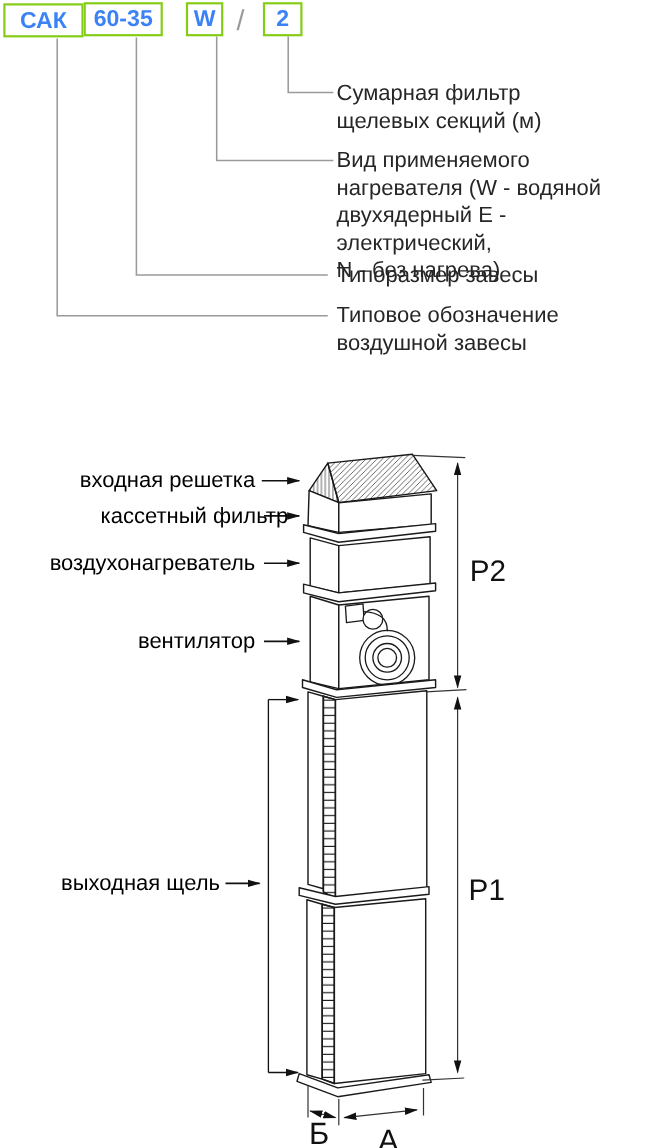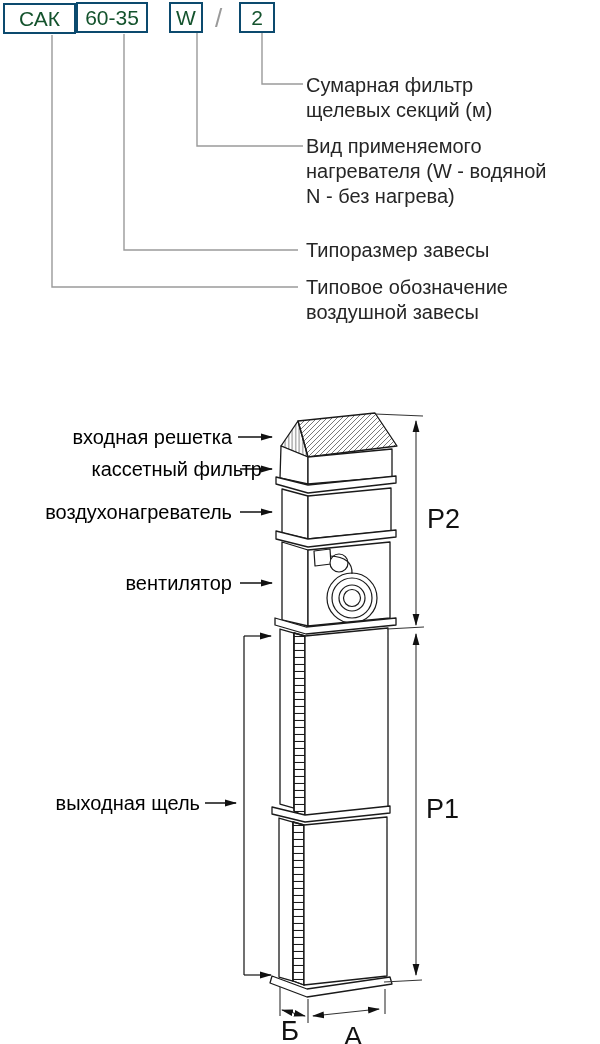--- a/index.html
+++ b/index.html
@@ -1,21 +1,21 @@
 <!DOCTYPE html>
 <html><head>
 <meta charset="utf-8">
 <style>
   html,body{margin:0;padding:0;background:#fff;}
   .canvas{position:relative;width:600px;height:1044px;background:#fff;overflow:hidden;
           font-family:"Liberation Sans",sans-serif;color:#1a1a1a;}
   .canvas svg{position:absolute;left:0;top:0;}
-  .box{position:absolute;box-sizing:border-box;border:2px solid #0c4a6e;background:#fff;
+  .box{position:absolute;box-sizing:border-box;border:2px solid #84cc16;background:#fff;
        display:flex;align-items:center;justify-content:center;
-       font-size:21px;color:#14532d;}
+       font-size:21px;color:#3b82f6;font-weight:bold;}
   .slash{position:absolute;font-size:26px;color:#9a9a9a;}
   .callout{position:absolute;font-size:20px;line-height:25px;color:#262626;}
   .plabel{position:absolute;font-size:20px;line-height:24px;color:#000;text-align:right;}
   .dim{position:absolute;font-size:27px;color:#111;}
   .dim.small-caps{font-size:28px;text-align:center;width:32px;}
 </style>
 </head>
 <body>
 
 <div class="canvas">
@@ -117,20 +117,21 @@
   <div class="slash" style="left:215px;top:3px;">/</div>
   <div class="box" style="left:239px;top:2px;width:36px;height:31px;">2</div>
 
   <div class="callout" style="left:306px;top:73px;">
     <div>Сумарная фильтр</div>
     <div>щелевых секций (м)</div>
   </div>
   <div class="callout" style="left:306px;top:134px;">
     <div>Вид применяемого</div>
     <div>нагревателя (W - водяной</div>
+    <div>двухядерный Е - электрический,</div>
     <div>N - без нагрева)</div>
   </div>
   <div class="callout" style="left:306px;top:238px;">
     <div>Типоразмер завесы</div>
   </div>
   <div class="callout" style="left:306px;top:275px;">
     <div>Типовое обозначение</div>
     <div>воздушной завесы</div>
   </div>
 

